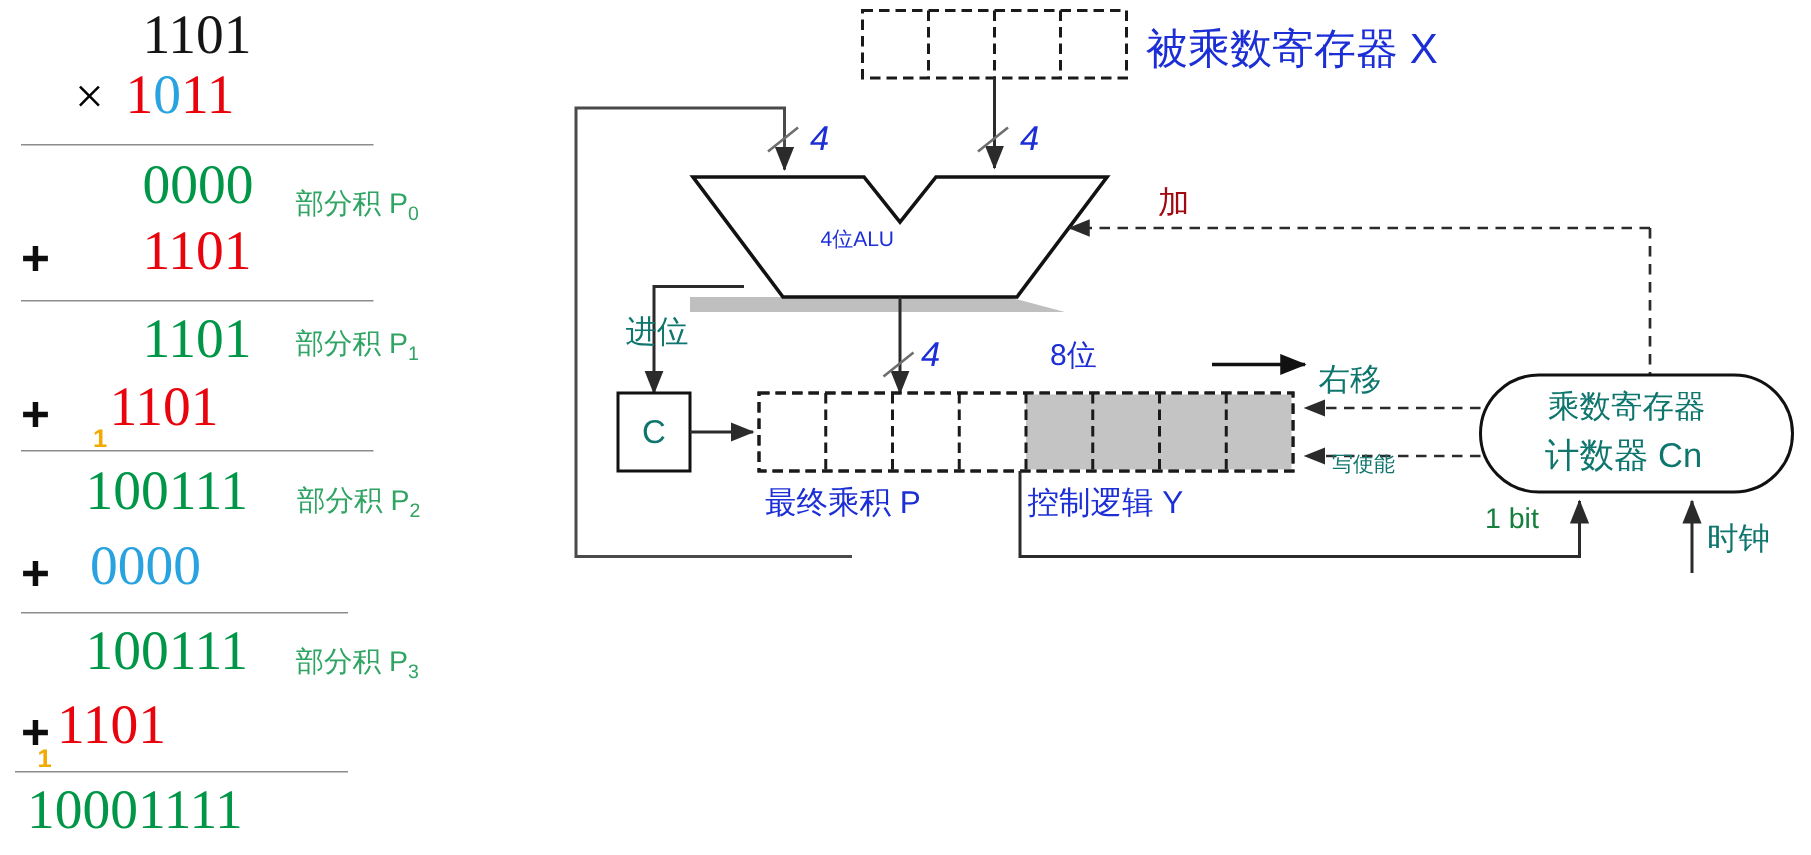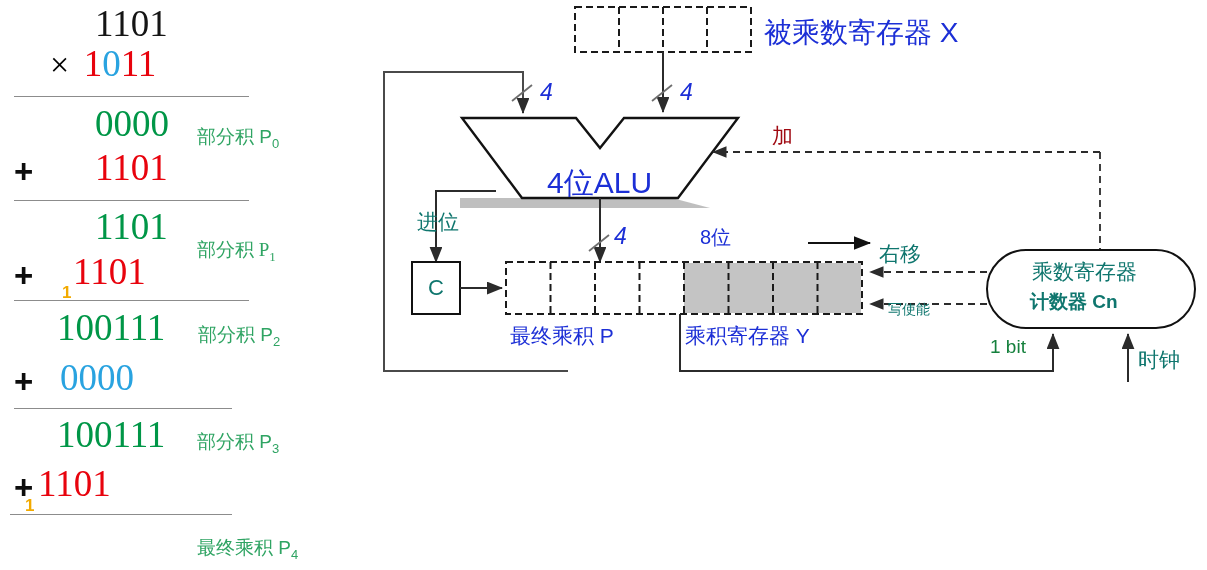--- a/index.html
+++ b/index.html
@@ -75,21 +75,21 @@
     </div>
     <div class="wrow" style="left:95px;top:148px;">
       <span class="digits d-red">1101</span>
     </div>
 
     <div class="rule" style="left:14px;top:200px;width:235px;"></div>
 
     <div class="wrow" style="left:95px;top:207px;">
       <span class="digits d-green">1101</span>
     </div>
-    <div class="lbl" style="position:absolute;left:197px;top:238px;font-family:Liberation Serif, serif;"><span>部分积 P</span><sub>1</sub></div>
+    <div class="lbl" style="position:absolute;left:197px;top:218px;"><span>部分积 P</span><sub>1</sub></div>
 
     <div class="wrow" style="left:14px;top:256px;">
       <span class="plusglyph">+</span>
     </div>
     <div class="wrow" style="left:73px;top:252px;">
       <span class="digits d-red">1101</span>
     </div>
     <div class="carry" style="left:62px;top:284px;">1</div>
 
     <div class="rule" style="left:14px;top:300px;width:235px;"></div>
@@ -116,21 +116,23 @@
     <div class="wrow" style="left:14px;top:468px;">
       <span class="plusglyph">+</span>
     </div>
     <div class="wrow" style="left:38px;top:464px;">
       <span class="digits d-red">1101</span>
     </div>
     <div class="carry" style="left:25px;top:497px;">1</div>
 
     <div class="rule" style="left:10px;top:514px;width:222px;"></div>
 
-    <div class="lbl" style="position:absolute;left:197px;top:536px;"><span>最终乘积 P</span><sub>4</sub></div>
+    <div class="wrow" style="left:18px;top:521px;">
+      <span class="digits d-green">10001111</span>
+    </div>
   </div>
 
   <div id="diagram">
 
     <svg width="847" height="570" viewBox="0 0 847 570">
       <defs>
         <marker id="ah" markerWidth="9" markerHeight="9" refX="7.5" refY="3.2" orient="auto">
           <path d="M0,0 L8,3.2 L0,6.4 z" fill="#2b2b2b"></path>
         </marker>
         <marker id="ahb" markerWidth="9" markerHeight="9" refX="7.5" refY="3.2" orient="auto">
@@ -193,38 +195,38 @@
       <polyline points="320,314 320,371 693,371 693,334" fill="none" stroke="#2b2b2b" stroke-width="2" marker-end="url(#ah)"></polyline>
 
       <line x1="768" y1="382" x2="768" y2="334" stroke="#2b2b2b" stroke-width="2" marker-end="url(#ah)"></line>
     </svg>
 
     <div class="dtxt t-blue" style="left:404px;top:19px;font-size:28px;">被乘数寄存器 X</div>
 
     <div class="dtxt t-blue" style="left:180px;top:81px;font-size:23px;font-style:italic;">4</div>
     <div class="dtxt t-blue" style="left:320px;top:81px;font-size:23px;font-style:italic;">4</div>
 
-    <div class="dtxt t-blue" style="left:187px;top:168px;font-size:30px;">4位ALU</div>
+    <div class="dtxt t-blue" style="left:187px;top:152px;font-size:14px;">4位ALU</div>
 
     <div class="dtxt t-crimson" style="left:412px;top:125px;font-size:21px;">加</div>
 
     <div class="dtxt t-black" style="left:57px;top:211px;font-size:21px;">进位</div>
 
     <div class="dtxt t-black" style="left:68px;top:277px;font-size:22px;">C</div>
 
     <div class="dtxt t-blue" style="left:254px;top:225px;font-size:23px;font-style:italic;">4</div>
 
     <div class="dtxt t-blue" style="left:340px;top:227px;font-size:20px;">8位</div>
 
     <div class="dtxt t-blue" style="left:150px;top:325px;font-size:21px;">最终乘积 P</div>
-    <div class="dtxt t-blue" style="left:325px;top:325px;font-size:21px;">乘积寄存器 Y</div>
+    <div class="dtxt t-blue" style="left:325px;top:325px;font-size:21px;">控制逻辑 Y</div>
 
     <div class="dtxt t-black" style="left:519px;top:243px;font-size:21px;">右移</div>
     <div class="dtxt t-black" style="left:528px;top:302px;font-size:14px;">写使能</div>
 
     <div class="dtxt t-black" style="left:672px;top:261px;font-size:21px;">乘数寄存器</div>
-    <div class="dtxt t-black" style="left:670px;top:292px;font-size:19px;font-weight:bold;">计数器 Cn</div>
+    <div class="dtxt t-black" style="left:670px;top:292px;font-size:23px;">计数器 Cn</div>
 
     <div class="dtxt t-darkred" style="left:630px;top:337px;font-size:19px;">1 bit</div>
 
     <div class="dtxt t-black" style="left:778px;top:349px;font-size:21px;">时钟</div>
   </div>
 </div>
 
 </body></html>

